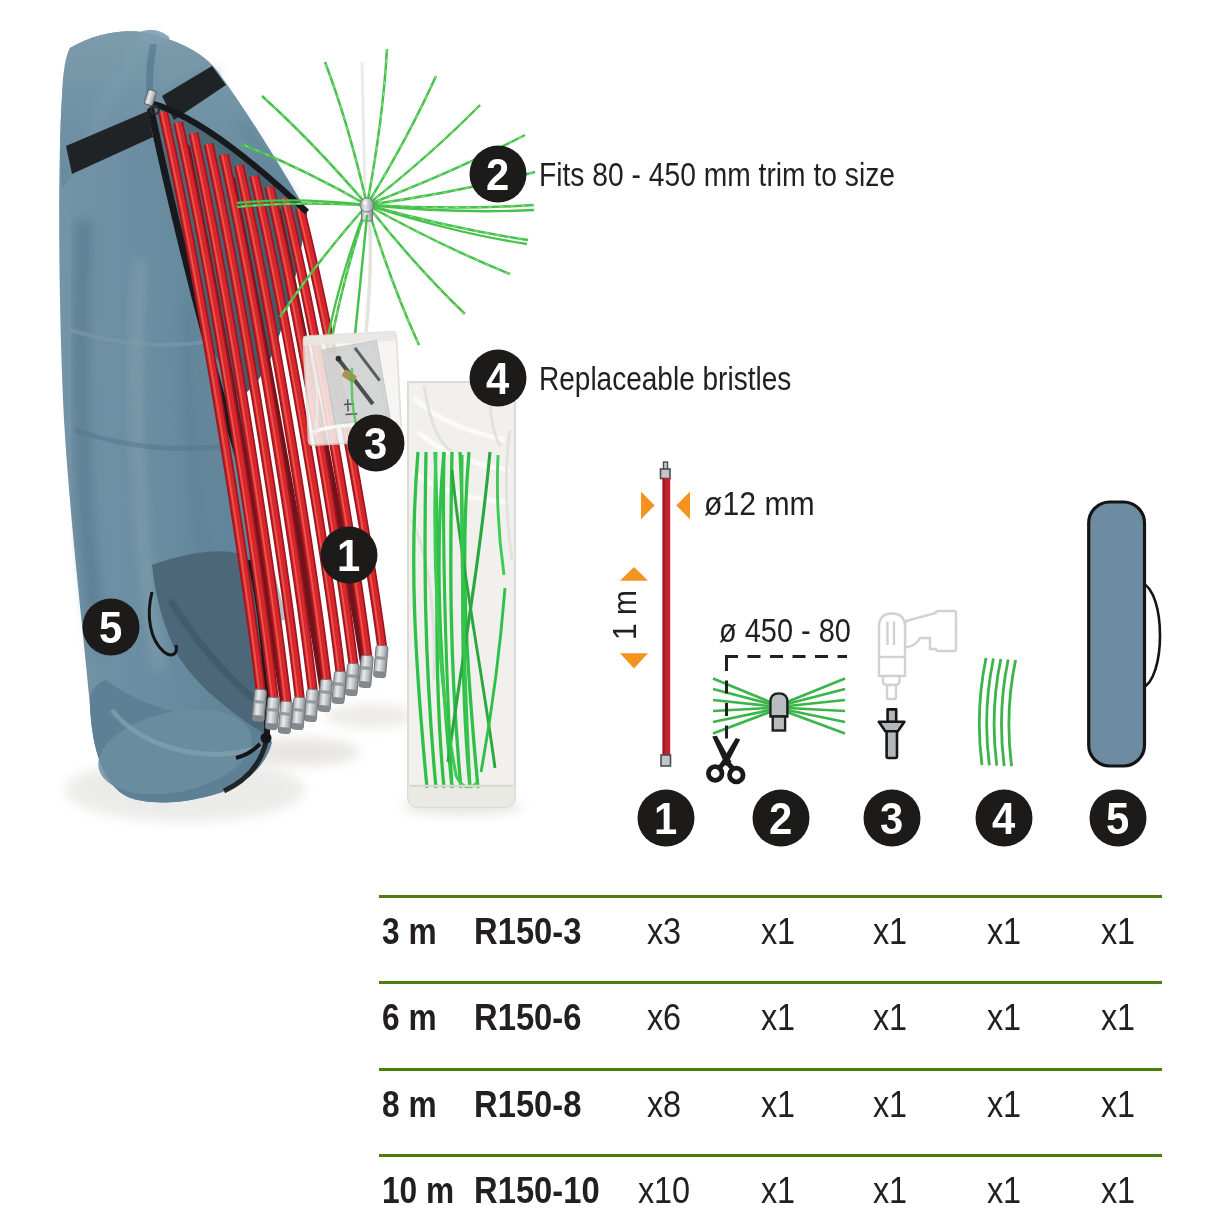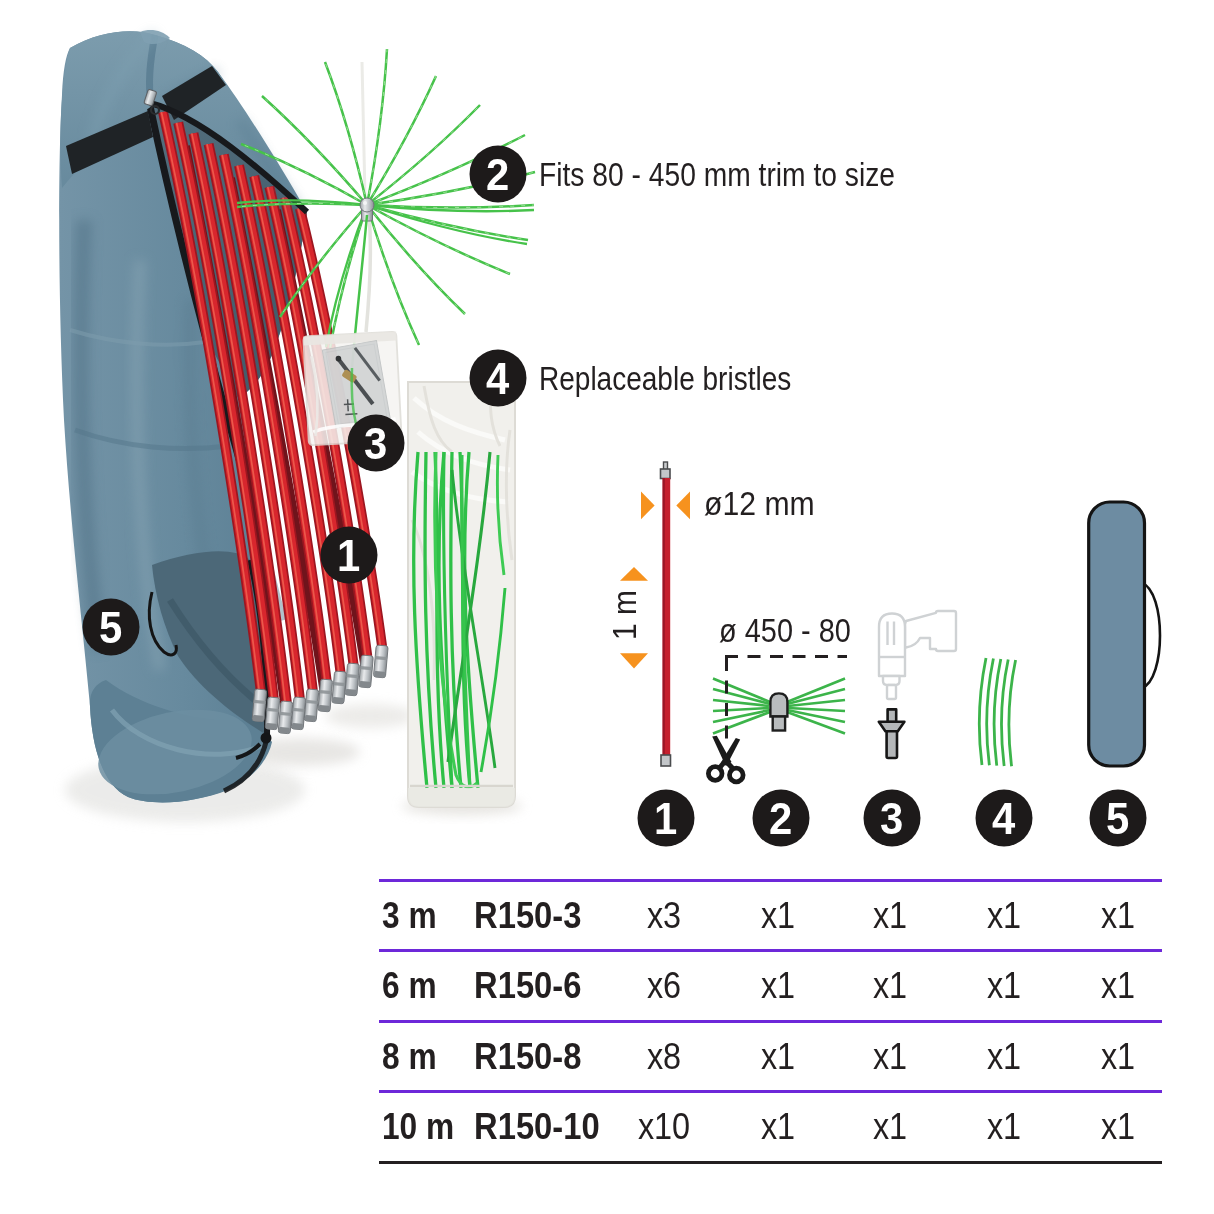--- a/index.html
+++ b/index.html
@@ -17,21 +17,21 @@
   .lbl{position:absolute;white-space:nowrap;font-size:34px;color:#231f20;
        transform-origin:0 50%;line-height:34px;}
   #lbl-fits       {left:539px;top:157px;transform:scaleX(0.830);}
   #lbl-replace    {left:539px;top:361px;transform:scaleX(0.824);}
   #lbl-o12        {left:704px;top:486px;transform:scaleX(0.888);}
   #lbl-o450       {left:719px;top:613px;transform:scaleX(0.851);}
   #lbl-1m         {left:598px;top:600px;width:52px;height:34px;text-align:center;
                    transform:rotate(-90deg) scaleX(0.88);transform-origin:50% 50%;line-height:34px;}
 
   .spec{position:absolute;left:379px;top:879px;width:783px;}
-  .spec .row{position:relative;height:67.4px;border-top:3px solid #6d28d9;}
+  .spec .row{position:relative;height:67.4px;border-top:3px solid #4d7c0f;margin-top:16px;}
   .spec .endline{height:0;border-top:3px solid #231f20;}
   .cell{position:absolute;top:0;height:67.4px;line-height:67.4px;font-size:36px;white-space:nowrap;}
   .c-len  {left:3px;font-weight:bold;transform:scaleX(.88);transform-origin:0 50%;}
   .c-mod  {left:95px;font-weight:bold;transform:scaleX(.91);transform-origin:0 50%;}
   .c-cnt  {transform:translateX(-50%) scaleX(.9);}
   .cnt0{left:285px;} .cnt1{left:399px;} .cnt2{left:511px;} .cnt3{left:625px;} .cnt4{left:739px;}
 </style>
 </head>
 <body>
 

